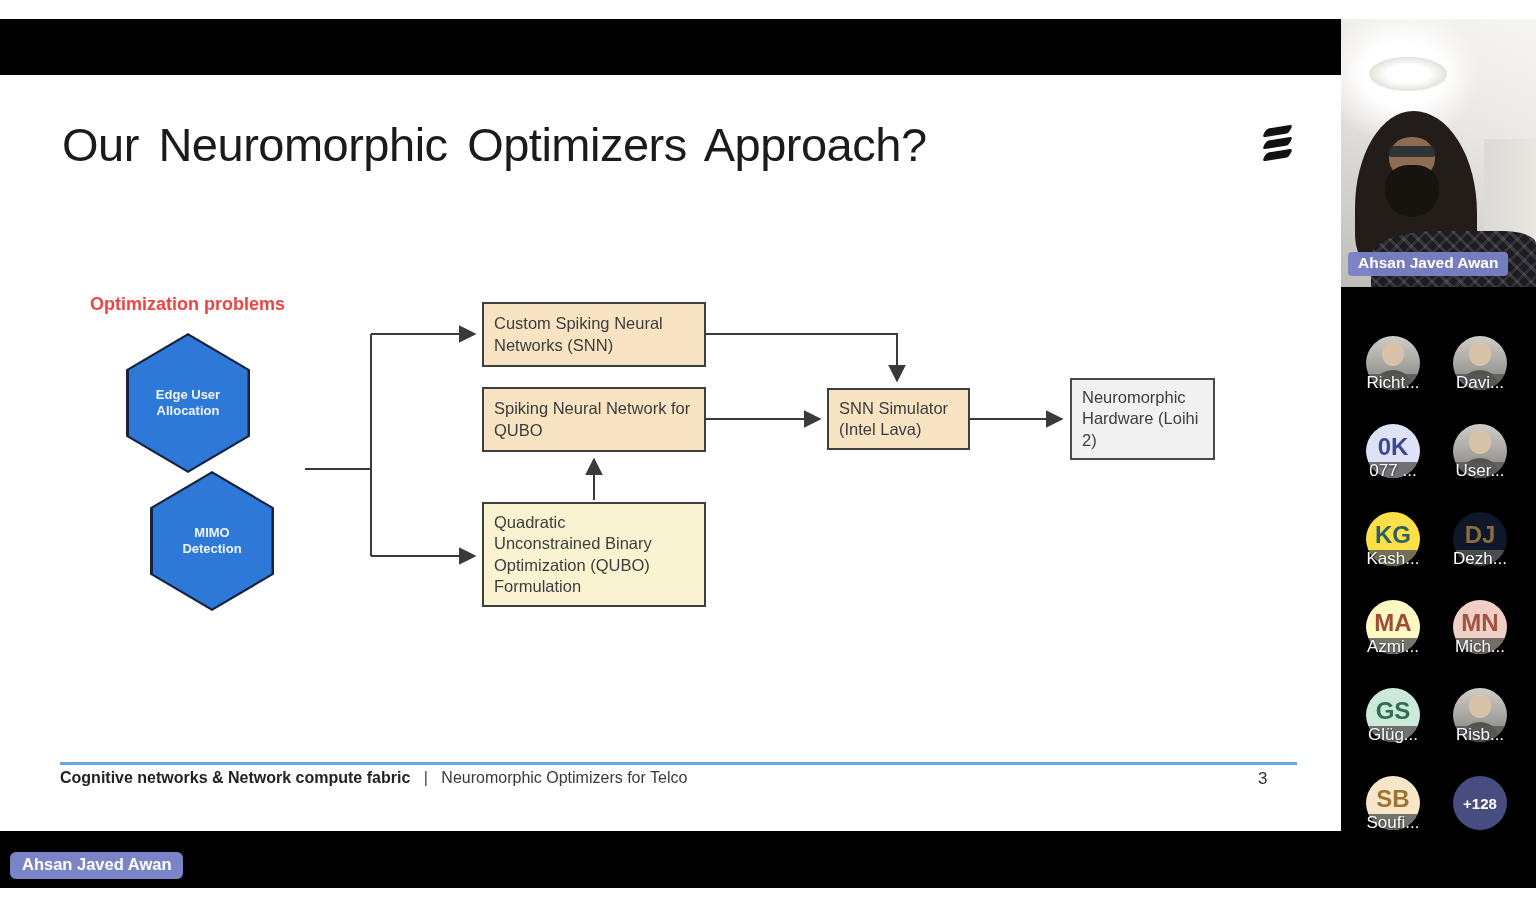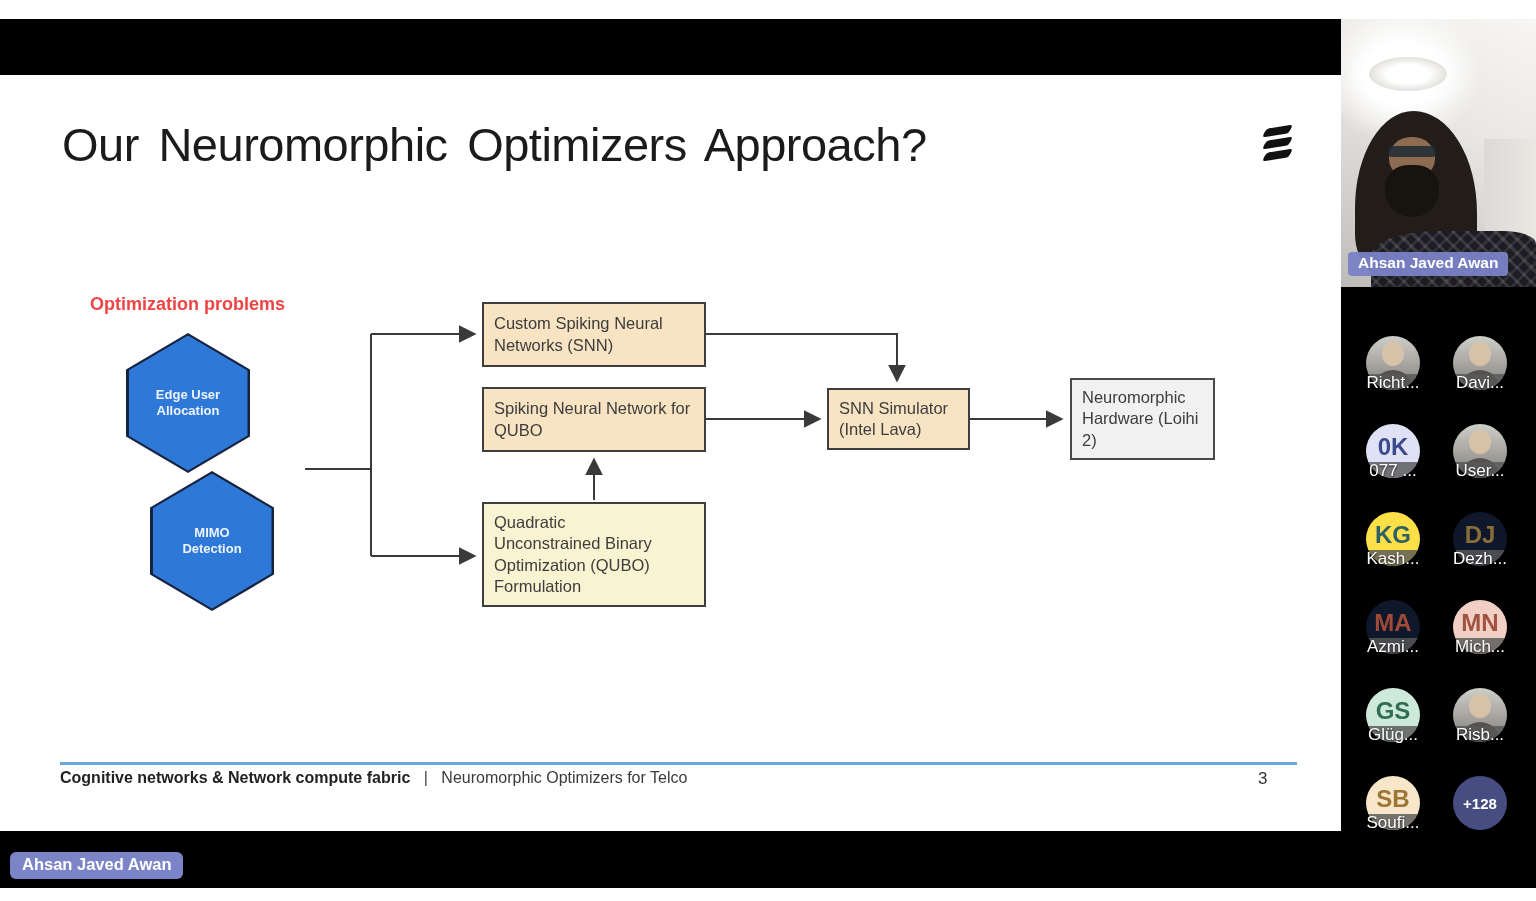--- a/index.html
+++ b/index.html
@@ -225,21 +225,21 @@
 
       <div class="p-tile">
         <div class="p-avatar" style="background: #0f172a; color: rgb(138, 109, 59);">
           <span class="p-init">DJ</span>
           <div class="p-band"></div>
           </div>
         <div class="p-label">Dezh...</div>
       </div>
 
       <div class="p-tile">
-        <div class="p-avatar" style="background: #0f172a; color: rgb(160, 74, 56);">
+        <div class="p-avatar" style="background: #fef9c3; color: rgb(160, 74, 56);">
           <span class="p-init">MA</span>
           <div class="p-band"></div>
           </div>
         <div class="p-label">Azmi...</div>
       </div>
 
       <div class="p-tile">
         <div class="p-avatar" style="background: rgb(242, 207, 196); color: rgb(160, 83, 64);">
           <span class="p-init">MN</span>
           <div class="p-band"></div>

